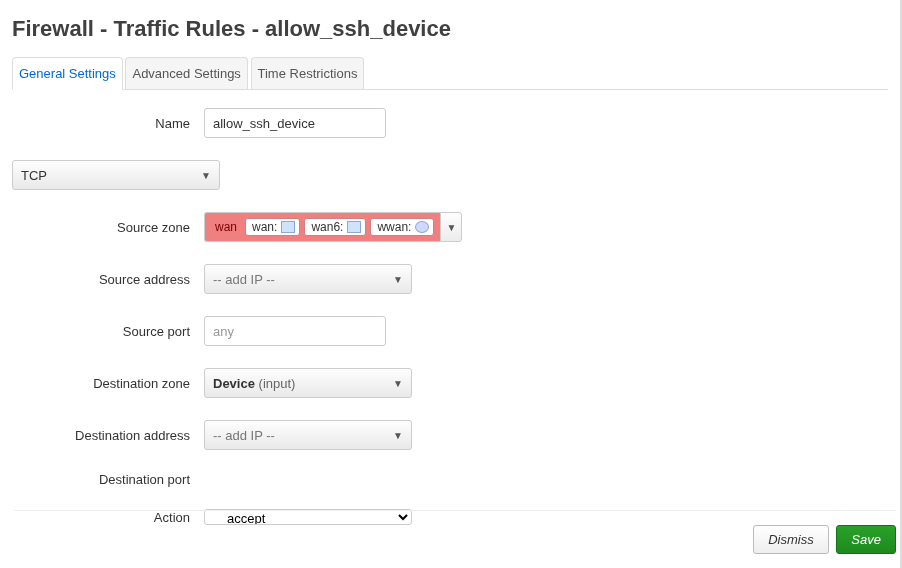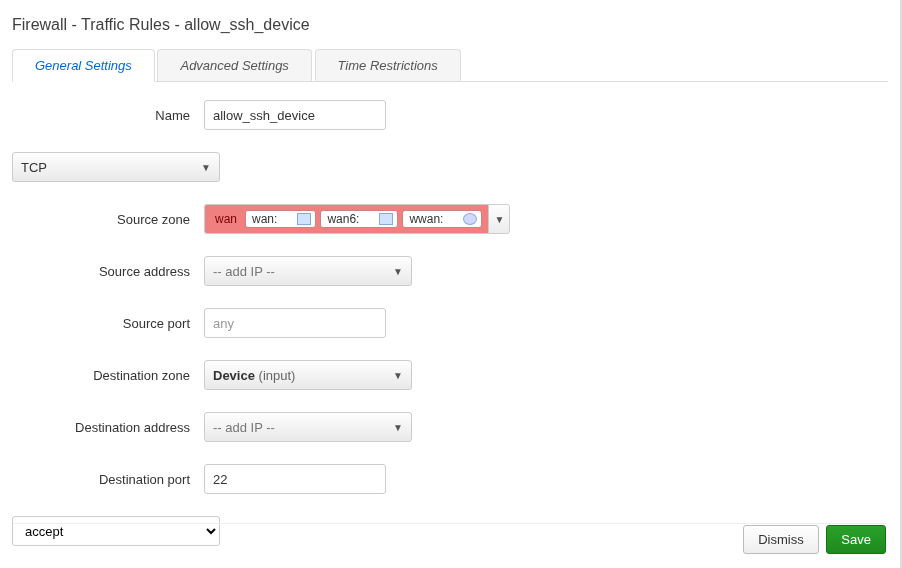--- a/index.html
+++ b/index.html
@@ -11,43 +11,42 @@
     background: #fff;
   }
   .modal {
     width: 902px;
     height: 568px;
     position: relative;
     padding: 10px 12px 14px 12px;
     border-right: 2px solid #ddd;
   }
   .page-title {
-    font-size: 16px;
-    font-weight: normal;
+    font-size: 22px;
+    font-weight: bold;
     color: #404040;
     margin: 6px 0 14px 0;
   }
   .tabs {
     border-bottom: 1px solid #ddd;
     margin-bottom: 18px;
   }
   .tab {
     display: inline-block;
-    padding: 8px 22px;
+    padding: 8px 6px;
     font-size: 13px;
     color: #555;
     border: 1px solid #ddd;
     border-bottom: none;
     background: #f5f5f5;
     border-radius: 4px 4px 0 0;
     margin-right: -1px;
     cursor: pointer;
     position: relative;
     top: 1px;
-    font-style: italic;
   }
   .tab.active {
     color: #0069d6;
     background: #fff;
     border-bottom: 1px solid #fff;
   }
   .form-row {
     display: flex;
     align-items: center;
     margin-bottom: 22px;
@@ -84,25 +83,25 @@
     cursor: pointer;
     font-size: 13px;
   }
   .select-like .caret, .zone-caret {
     font-size: 10px;
     color: #555;
   }
   .select-like.placeholder span.txt { color: #777; }
   .native-select {
     width: 208px;
-    height: 30px;
+    height: 16px;
     border: 1px solid #ccc;
     border-radius: 3px;
     background: #fff;
-    padding: 0 8px;
+    padding: 0 18px;
     font-size: 13px;
   }
   .zone-wrap {
     display: flex;
     align-items: stretch;
     height: 30px;
   }
   .zone-box {
     display: flex;
     align-items: center;
@@ -119,21 +118,21 @@
     font-size: 12px;
     padding: 0 4px;
   }
   .iface {
     background: #fff;
     border: 1px solid #d08080;
     border-radius: 3px;
     padding: 1px 4px 1px 6px;
     display: flex;
     align-items: center;
-    gap: 20px;
+    gap: 4px;
     font-size: 12px;
     color: #333;
   }
   .iface-icon {
     width: 14px; height: 12px;
     background: #cfe3ff;
     border: 1px solid #8aa9d6;
     display: inline-block;
     position: relative;
   }
@@ -151,25 +150,26 @@
   }
   .dest-zone-content .dev {
     font-weight: bold;
   }
   .dest-zone-content .sub {
     color: #666;
   }
   .footer {
     position: absolute;
     bottom: 14px;
-    right: 14px;
+    right: 4px;
     left: 14px;
     text-align: right;
-    padding-top: 1px;
+    padding-top: 14px;
     border-top: 1px solid #eee;
+    font-style: italic;
   }
   .btn {
     display: inline-block;
     padding: 6px 14px;
     font-size: 13px;
     border-radius: 3px;
     cursor: pointer;
     margin-left: 4px;
     border: 1px solid #bbb;
     background: linear-gradient(#fff,#eee);
@@ -272,26 +272,24 @@
     <div class="form-control">
       <div class="select-like placeholder">
         <span class="txt">-- add IP --</span>
         <span class="caret">▼</span>
       </div>
     </div>
   </div>
 
   <div class="form-row">
     <div class="form-label">Destination port</div>
-    <div class="form-control">
-      <input type="text" value="22" style="">
-    </div>
-  </div>
-
-  <div class="form-row">
+  </div>
+
+  <div class="form-row">
+    <div class="form-label">Action</div>
     <div class="form-control">
       <select class="native-select">
         <option>accept</option>
       </select>
     </div>
   </div>
 
   <div class="footer">
     <span class="btn">Dismiss</span>
     <span class="btn primary">Save</span>

